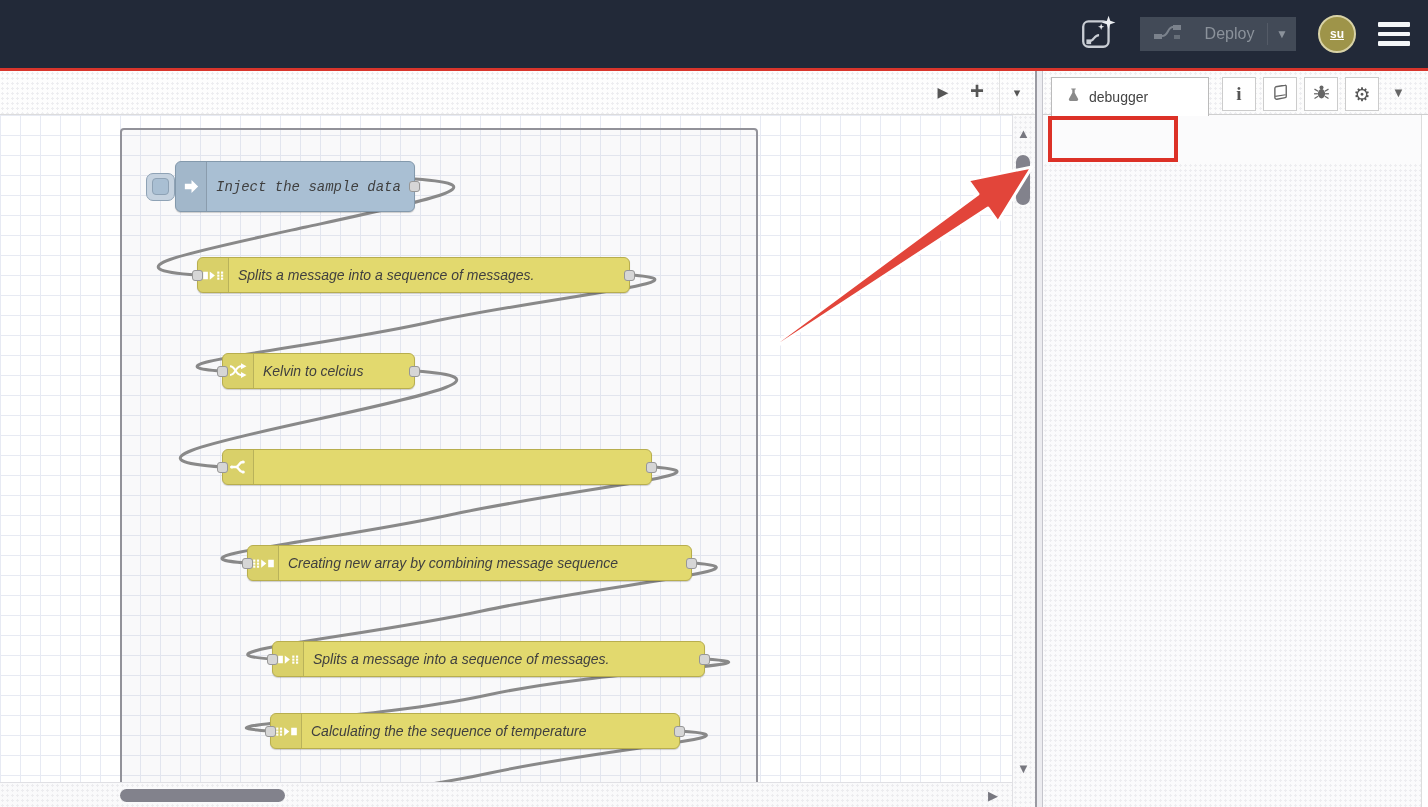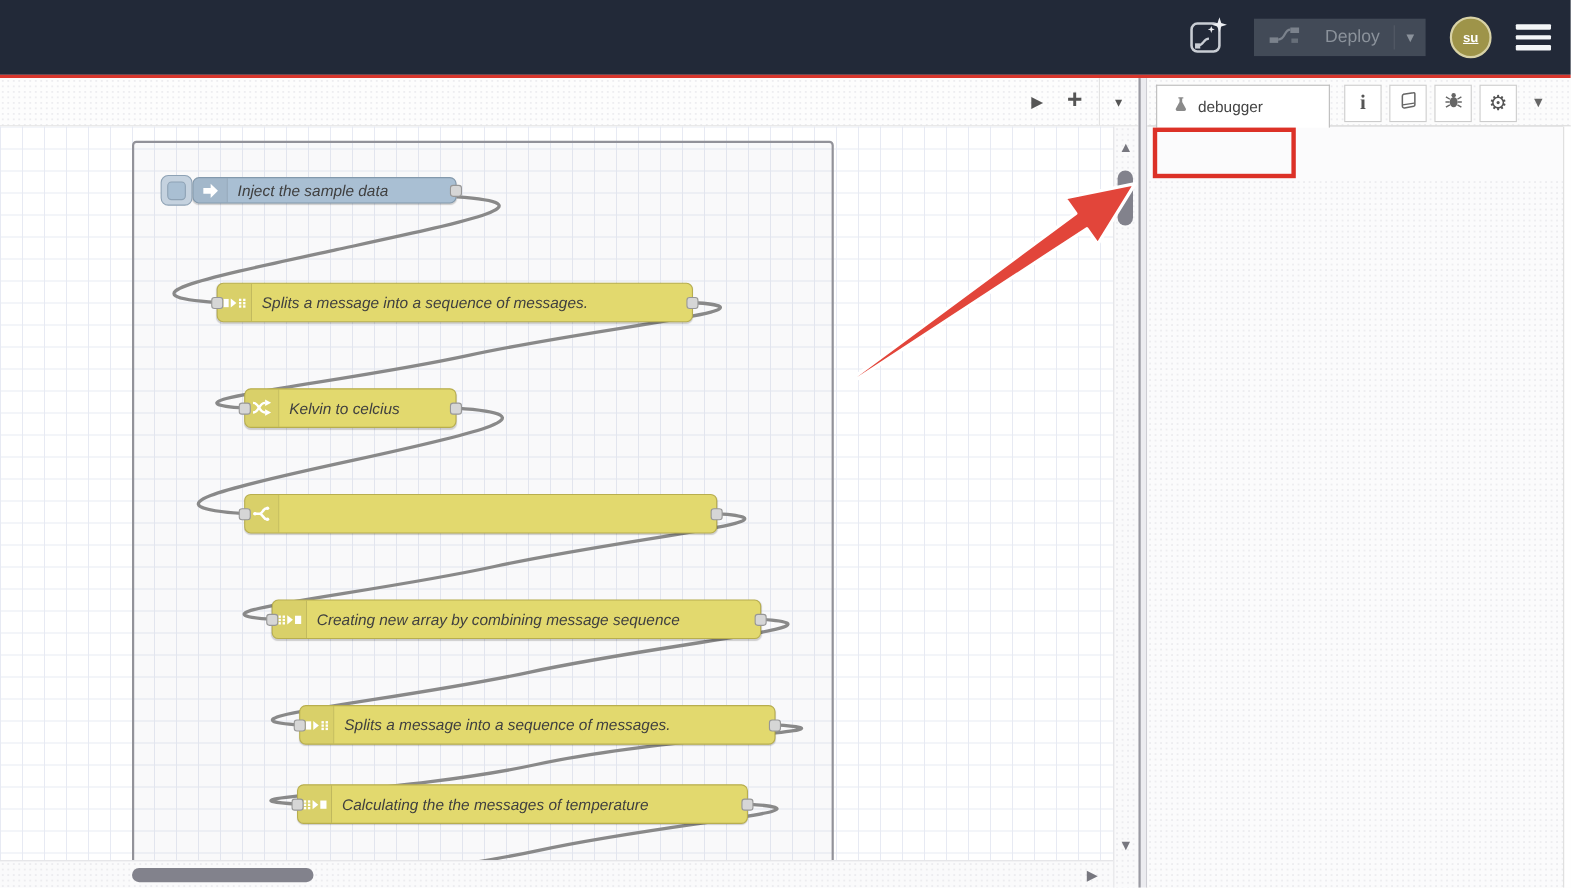--- a/index.html
+++ b/index.html
@@ -137,21 +137,21 @@
     <svg id="wire-svg" width="1012" height="667">
         <path d="M 415 64 C 505 70, 426 86, 306 112 C 186 138, 107 154, 197 160" fill="none" stroke="#898989" stroke-width="3"></path>
         <path d="M 630 160 C 720 166, 546 182, 426 208 C 306 234, 132 250, 222 256" fill="none" stroke="#898989" stroke-width="3"></path>
         <path d="M 415 256 C 505 262, 438.5 278, 318.5 304 C 198.5 330, 132 346, 222 352" fill="none" stroke="#898989" stroke-width="3"></path>
         <path d="M 652 352 C 742 358, 569.5 374, 449.5 400 C 329.5 426, 157 442, 247 448" fill="none" stroke="#898989" stroke-width="3"></path>
         <path d="M 692 448 C 782 454, 602 470, 482 496 C 362 522, 182 538, 272 544" fill="none" stroke="#898989" stroke-width="3"></path>
         <path d="M 705 544 C 795 550, 607.5 554, 487.5 580 C 367.5 606, 180 610, 270 616" fill="none" stroke="#898989" stroke-width="3"></path>
         <path d="M 680 616 C 770 622, 610 632, 490 658 C 370 684, 210 694, 300 700" fill="none" stroke="#898989" stroke-width="3"></path>
       </svg>
     <div id="node-layer">
-        <div class="flow-node" style="left: 175px; top: 46px; width: 240px; height: 24px; background: rgb(169, 191, 211); border: 1.5px solid rgb(131, 153, 172);">
+        <div class="flow-node" style="left: 175px; top: 46px; width: 240px; height: 51px; background: rgb(169, 191, 211); border: 1.5px solid rgb(131, 153, 172); font-family: Liberation Mono, monospace;">
           <div class="inject-btn">
             <div></div>
           </div>
           <div class="node-iconbox">
             <svg width="19" height="19" viewBox="0 0 20 20">
               <path d="M3 7.2h7V3.2l7 6.8-7 6.8v-4H3z" fill="#fff"></path>
             </svg>
           </div>
           <span class="node-label">Inject the sample data</span>
           <div class="port port-out"></div>
@@ -246,21 +246,21 @@
                 <rect x="5" y="3.8" width="2.3" height="2.3"></rect>
                 <rect x="1" y="7" width="2.3" height="2.3"></rect>
                 <rect x="5" y="7" width="2.3" height="2.3"></rect>
                 <rect x="1" y="10.2" width="2.3" height="2.3"></rect>
                 <rect x="5" y="10.2" width="2.3" height="2.3"></rect>
               </g>
               <path d="M9.5 3.6 L15 8 L9.5 12.4z" fill="#fff"></path>
               <rect x="17" y="4" width="6" height="8" fill="#fff"></rect>
             </svg>
           </div>
-          <span class="node-label">Calculating the the messages of temperature</span>
+          <span class="node-label">Calculating the the sequence of temperature</span>
           <div class="port port-in"></div>
           <div class="port port-out"></div>
         </div>
       </div>
   </div>
 
   <div class="vgutter">
     <span class="scroll-arrow" style="left:4px; top:12px;">▲</span>
     <div class="vthumb"></div>
     <span class="scroll-arrow" style="left:4px; top:647px;">▼</span>

